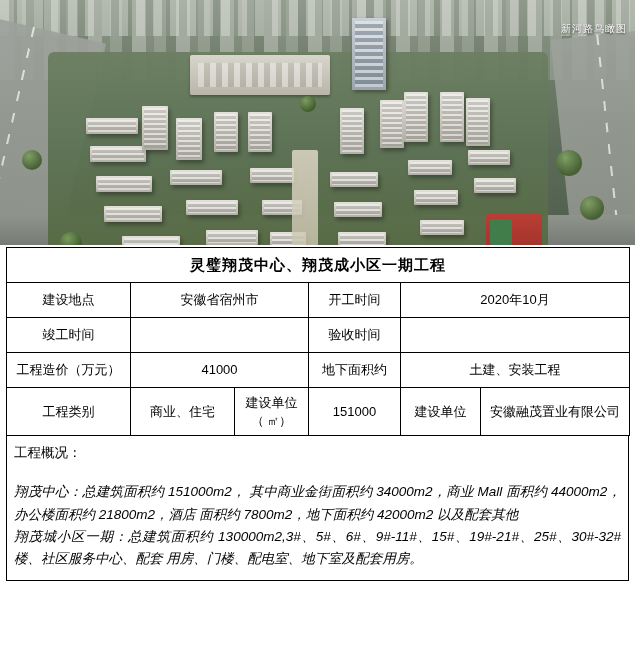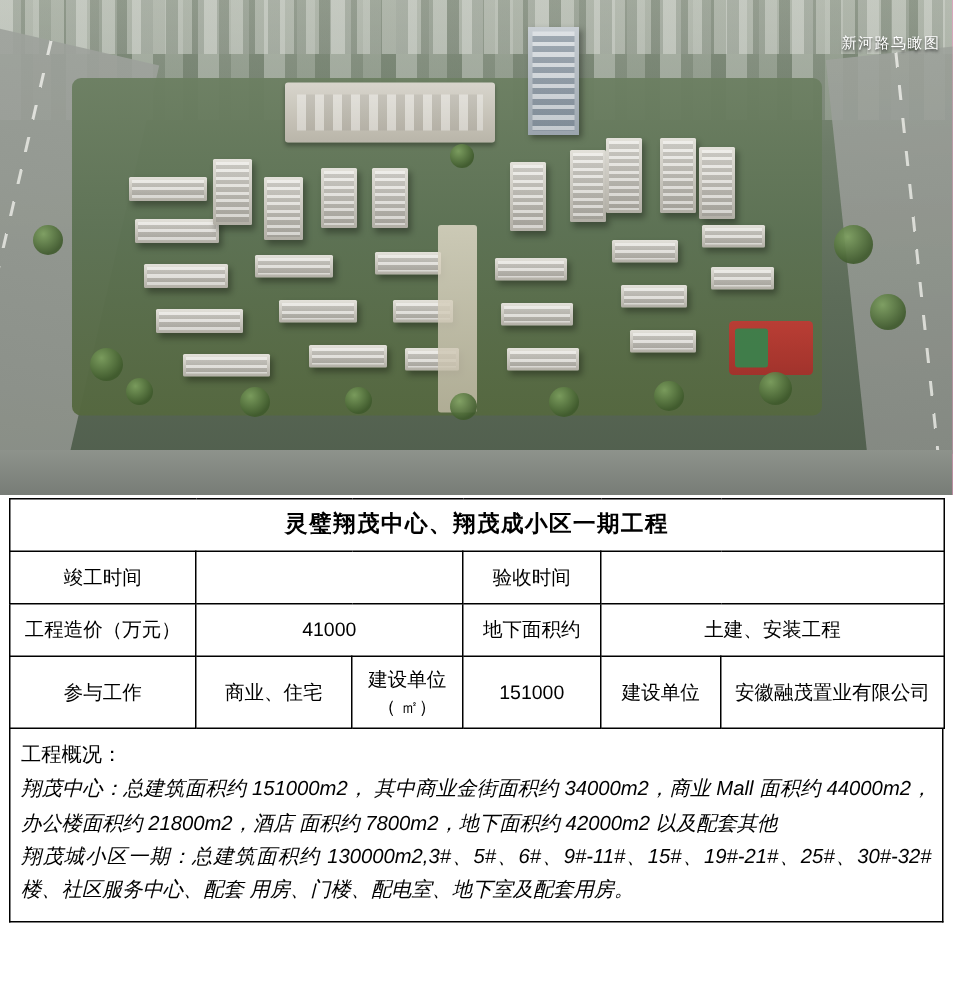--- a/index.html
+++ b/index.html
@@ -18,21 +18,21 @@
     width: 635px;
     height: 665px;
     position: relative;
     box-sizing: border-box;
   }
 
   
   .render {
     position: relative;
     width: 635px;
-    height: 330px;
+    height: 245px;
     overflow: hidden;
     background: #ec4899;
   }
   .render .sky {
     position: absolute;
     left: 0; top: 0; width: 100%; height: 100%;
     background:
       linear-gradient(180deg, #8e9a86 0%, #7c8a76 12%, #6d7c68 30%, #5d6c59 60%, #4f5d4c 100%);
   }
   
@@ -209,21 +209,21 @@
     width: 623px;
     margin: 0 auto;
     box-sizing: border-box;
     padding: 6px 7px 10px 7px;
     font-size: 13.5px;
     line-height: 1.65;
     text-align: justify;
   }
   .overview .ov-title {
     display: block;
-    margin-bottom: 1px;
+    margin-bottom: 17px;
   }
   .overview p {
     margin: 0;
     text-indent: 0;
     font-style: italic;
   }
 </style>
 </head>
 <body>
 
@@ -306,37 +306,43 @@
         <col style="width:74px">
         <col style="width:92px">
         <col style="width:80px">
         <col style="width:149px">
       </colgroup>
       <tbody>
         <tr>
           <td class="title-cell" colspan="6">灵璧翔茂中心、翔茂成小区一期工程</td>
         </tr>
 
+        <tr>
+          <td class="lbl" colspan="1">建设地点</td>
+          <td colspan="2">安徽省宿州市</td>
+          <td class="lbl" colspan="1">开工时间</td>
+          <td colspan="2">2020年10月</td>
+        </tr>
 
         <tr>
           <td class="lbl" colspan="1">竣工时间</td>
           <td colspan="2"></td>
           <td class="lbl" colspan="1">验收时间</td>
           <td colspan="2"></td>
         </tr>
 
         <tr>
           <td class="lbl" colspan="1">工程造价（万元）</td>
           <td colspan="2">41000</td>
           <td class="lbl" colspan="1">地下面积约</td>
           <td colspan="2">土建、安装工程</td>
         </tr>
 
         <tr>
-          <td class="lbl">参与工作</td>
+          <td class="lbl">工程类别</td>
           <td>商业、住宅</td>
           <td>
             <span>建设单位</span><br>
             <span class="sub-unit">（ ㎡）</span>
           </td>
           <td>151000</td>
           <td class="lbl">建设单位</td>
           <td>安徽融茂置业有限公司</td>
         </tr>
       </tbody>

